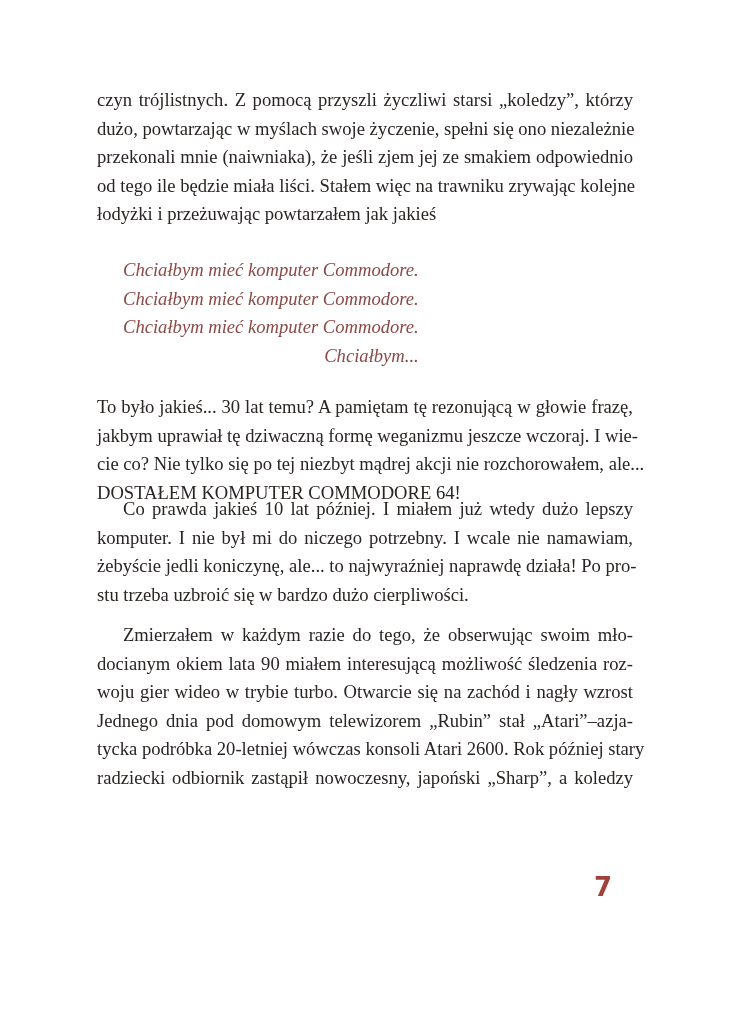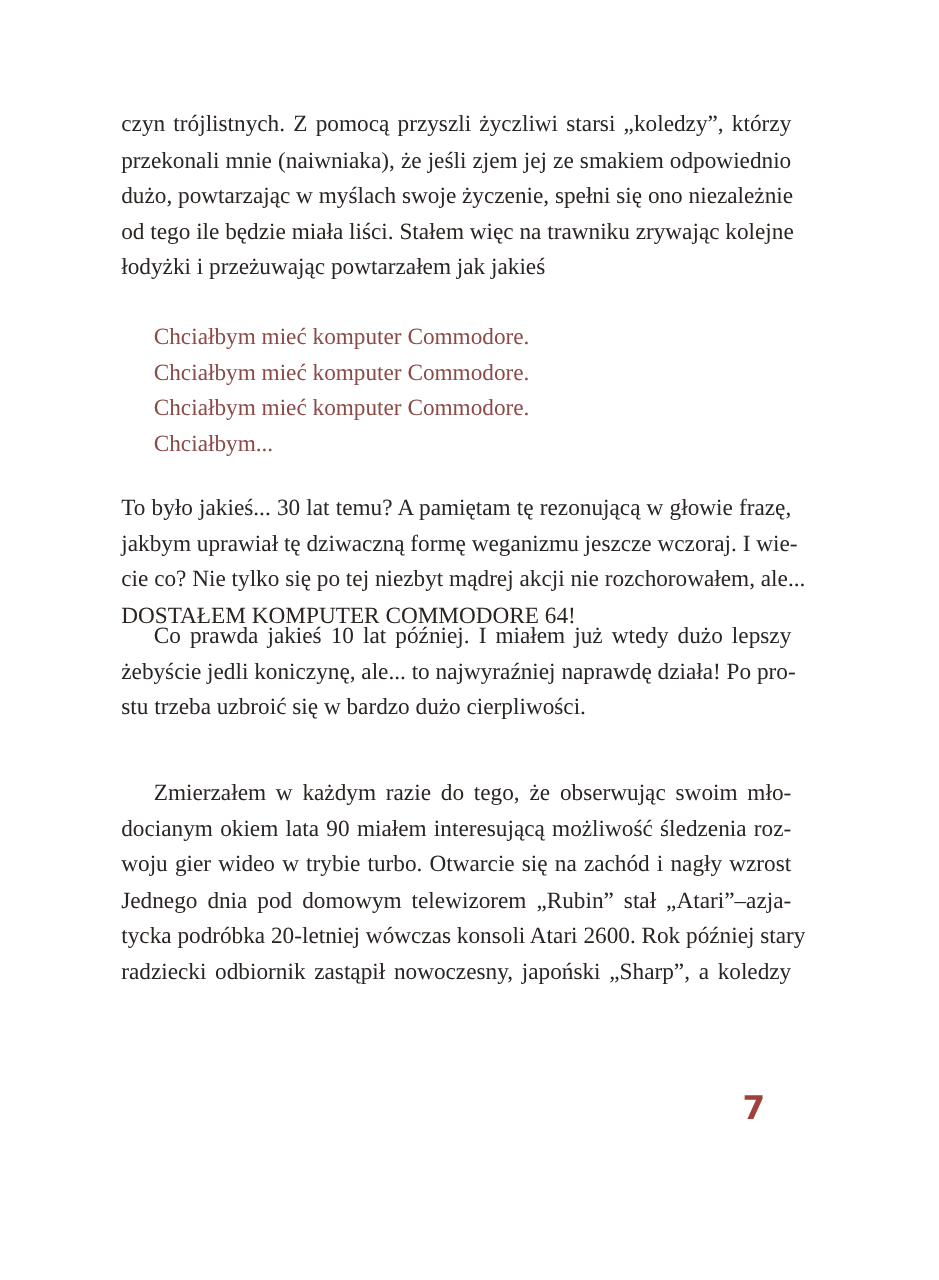--- a/index.html
+++ b/index.html
@@ -15,58 +15,59 @@
   }
   .line {
     height: 28.6px; line-height: 28.6px; white-space: nowrap;
     text-align: justify; text-align-last: justify;
   }
   .line.last { text-align-last: left; }
   .indent { padding-left: 26px; }
   .verse {
     position: absolute; left: 123px; top: 256px;
     font-family: "Liberation Serif", "DejaVu Serif", serif;
-    font-size: 18.6px; color: #8a4a48;
+    font-style: italic; font-size: 18.6px; color: #8a4a48; text-align: right;
   }
   .verse .vline { height: 28.6px; line-height: 28.6px; white-space: nowrap; }
   .page-number {
     position: absolute; left: 594px; top: 872px;
     font-family: "DejaVu Sans", sans-serif; font-weight: bold;
     font-size: 26px; color: #a0413c; line-height: 30px;
   }
 </style>
 </head>
 <body>
 
 <div class="page">
 
   <div class="text-block" style="top:86px;">
     <div class="line">czyn trójlistnych. Z pomocą przyszli życzliwi starsi „koledzy”, którzy</div>
+    <div class="line">dużo, powtarzając w myślach swoje życzenie, spełni się ono niezależnie</div>
     <div class="line">przekonali mnie (naiwniaka), że jeśli zjem jej ze smakiem odpowiednio</div>
-    <div class="line">dużo, powtarzając w myślach swoje życzenie, spełni się ono niezależnie</div>
     <div class="line">od tego ile będzie miała liści. Stałem więc na trawniku zrywając kolejne</div>
     <div class="line last">łodyżki i przeżuwając powtarzałem jak jakieś</div>
   </div>
 
   <div class="verse">
     <div class="vline">Chciałbym mieć komputer Commodore.</div>
     <div class="vline">Chciałbym mieć komputer Commodore.</div>
     <div class="vline">Chciałbym mieć komputer Commodore.</div>
     <div class="vline">Chciałbym...</div>
   </div>
 
   <div class="text-block" style="top:393px;">
     <div class="line">To było jakieś... 30 lat temu? A pamiętam tę rezonującą w głowie frazę,</div>
     <div class="line">jakbym uprawiał tę dziwaczną formę weganizmu jeszcze wczoraj. I wie-</div>
     <div class="line">cie co? Nie tylko się po tej niezbyt mądrej akcji nie rozchorowałem, ale...</div>
     <div class="line last">DOSTAŁEM KOMPUTER COMMODORE 64!</div>
   </div>
 
   <div class="text-block" style="top:495px;">
     <div class="line indent">Co prawda jakieś 10 lat później. I miałem już wtedy dużo lepszy</div>
+    <div class="line">komputer. I nie był mi do niczego potrzebny. I wcale nie namawiam,</div>
     <div class="line">żebyście jedli koniczynę, ale... to najwyraźniej naprawdę działa! Po pro-</div>
     <div class="line last">stu trzeba uzbroić się w bardzo dużo cierpliwości.</div>
   </div>
 
   <div class="text-block" style="top:621px;">
     <div class="line indent">Zmierzałem w każdym razie do tego, że obserwując swoim mło-</div>
     <div class="line">docianym okiem lata 90 miałem interesującą możliwość śledzenia roz-</div>
     <div class="line">woju gier wideo w trybie turbo. Otwarcie się na zachód i nagły wzrost</div>
     <div class="line">Jednego dnia pod domowym telewizorem „Rubin” stał „Atari”–azja-</div>
     <div class="line">tycka podróbka 20-letniej wówczas konsoli Atari 2600. Rok później stary</div>

